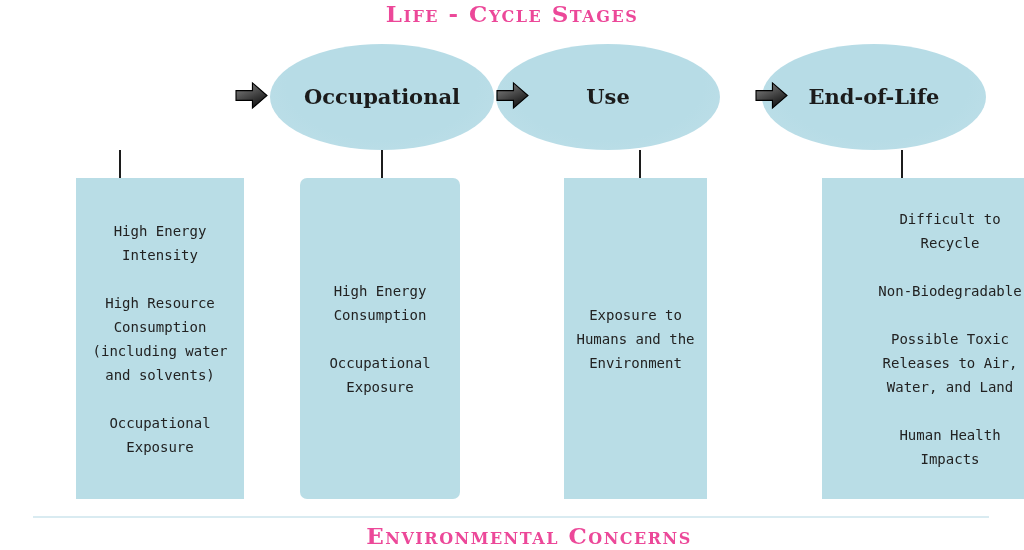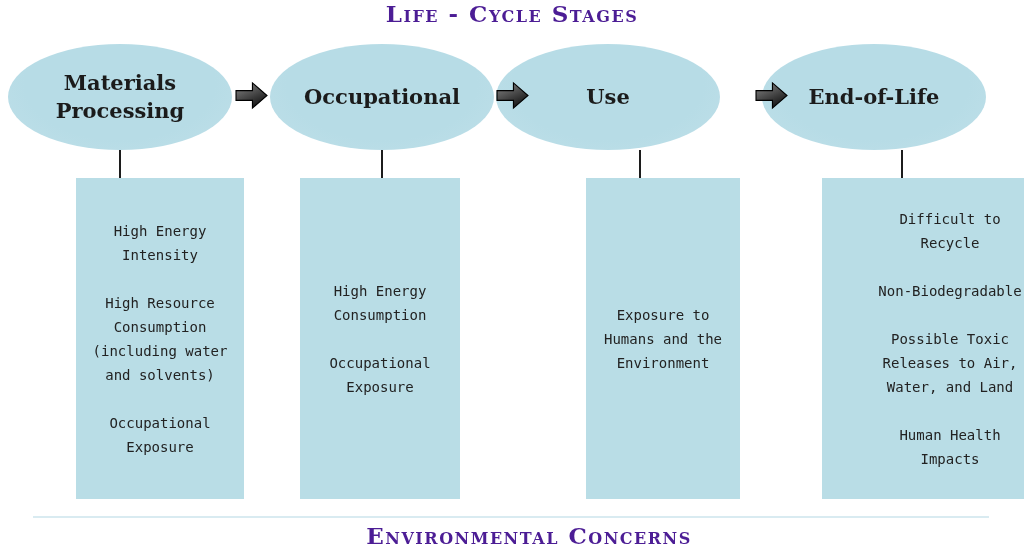--- a/index.html
+++ b/index.html
@@ -12,21 +12,21 @@
   }
   
   .banner{
     position:absolute;left:0;width:1024px;
     text-align:center;
     font-family:"DejaVu Serif","Liberation Serif",serif;
     font-variant:small-caps;
     font-weight:600;
     font-size:23px;
     letter-spacing:1.5px;
-    color:#4c1d95;
+    color:#ec4899;
   }
   .banner.top{top:0;}
   .banner.bottom{top:522px;margin-left:17px;}
   
   .stage-ellipse{
     position:absolute;top:44px;width:224px;height:106px;
     border-radius:50%;
     background:radial-gradient(ellipse at 50% 38%, #b7dce6 60%, #c0e0e9 100%);
     display:flex;align-items:center;justify-content:center;
     text-align:center;
@@ -57,39 +57,36 @@
   }
   .concern-box .txt{
     font-family:"DejaVu Sans Mono","Liberation Mono",monospace;
     font-size:14px;
     line-height:24px;
     color:#222222;
     white-space:pre-line;
     padding:0 4px;
   }
   .b0{left:34px;width:168px;margin-left:42px;}
-  .b1{left:300px;width:160px;}
-  .b2{left:586px;width:154px;}
+  .b1{left:300px;width:160px;border-radius:7px;}
+  .b2{left:564px;width:143px;}
   .b3{left:822px;width:160px;padding-left:48px;}
   
   .divider{
     position:absolute;left:33px;top:516px;width:956px;height:2px;
     background:#d9ebf1;
   }
 </style>
 </head>
 <body>
 
 <div class="canvas">
 
   <div class="banner top">Life - Cycle Stages</div>
 
-  <div class="stage-ellipse e0">
-    <span class="lbl">Materials Processing</span>
-  </div>
   <div class="stage-ellipse e1">
     <span class="lbl">Occupational</span>
   </div>
   <div class="stage-ellipse e2">
     <span class="lbl">Use</span>
   </div>
   <div class="stage-ellipse e3">
     <span class="lbl">End-of-Life</span>
   </div>
 

